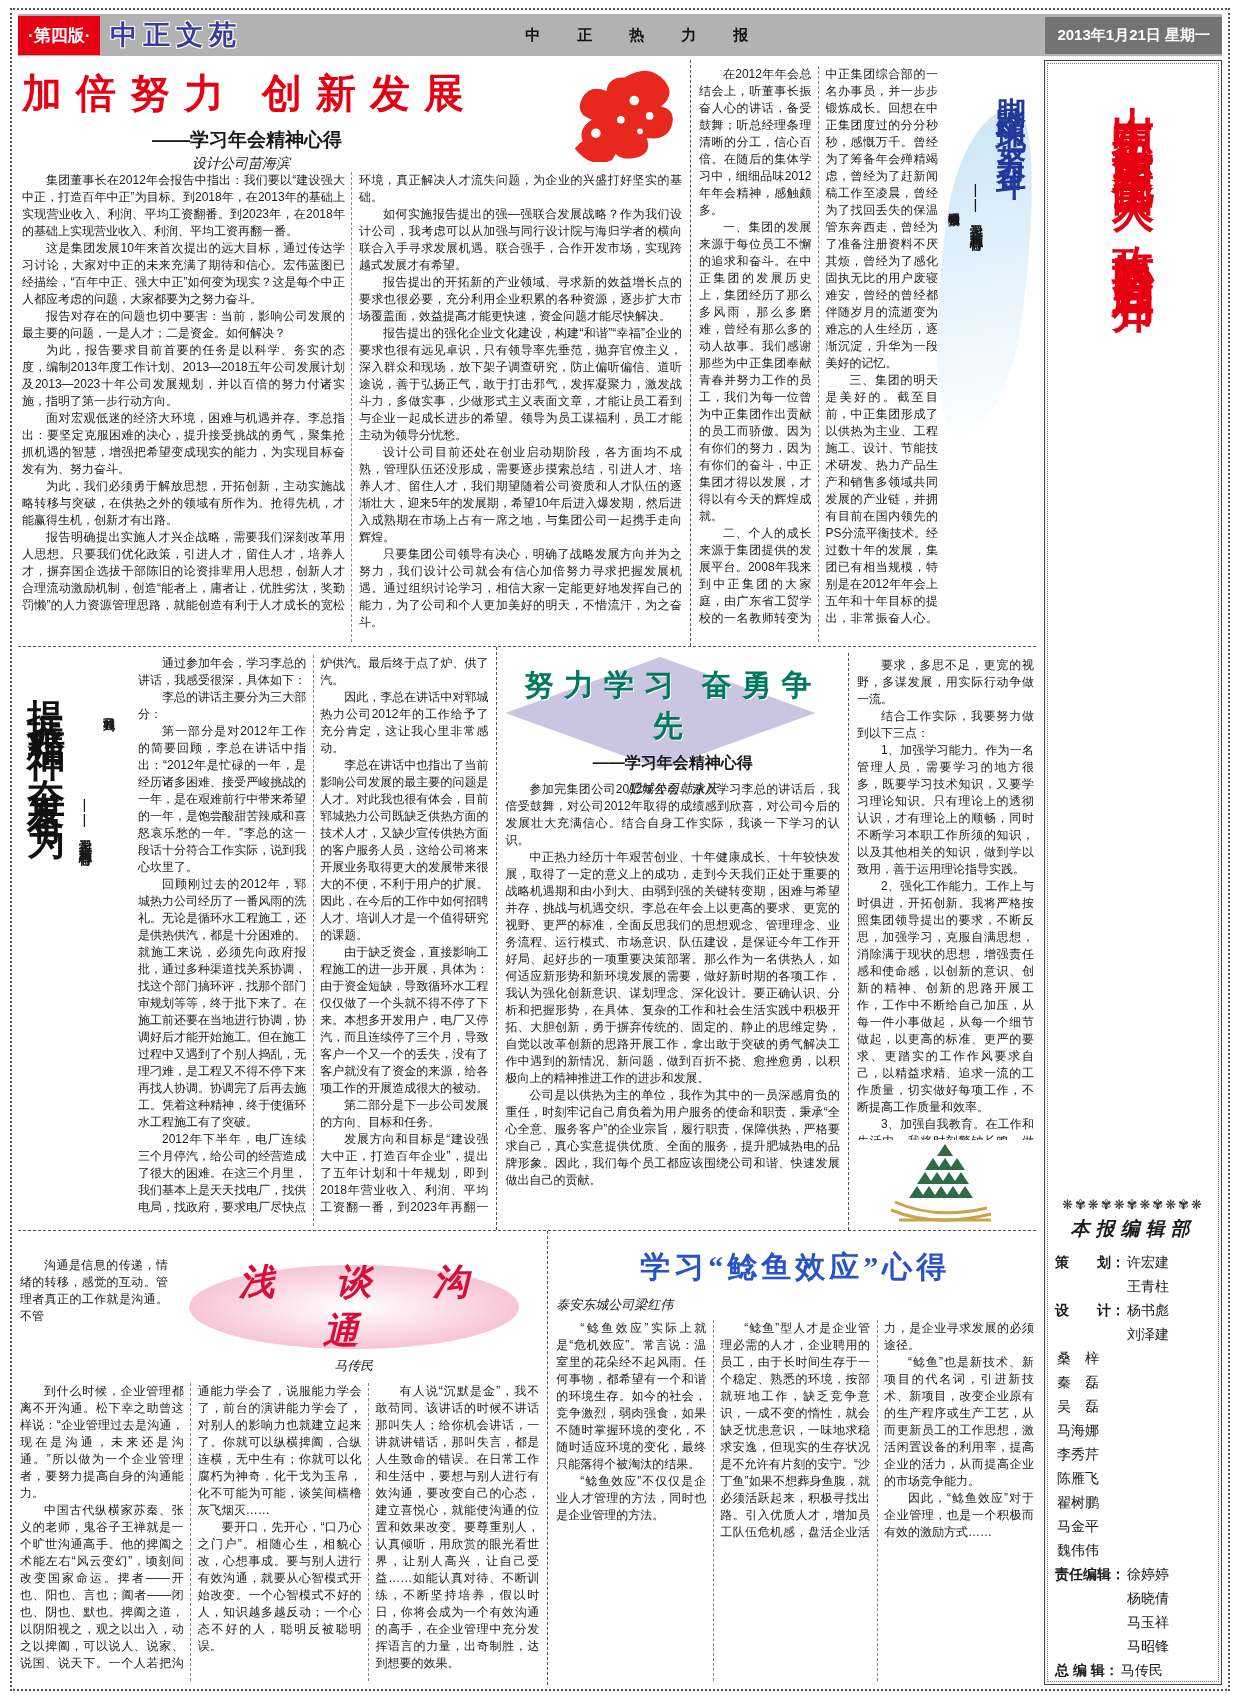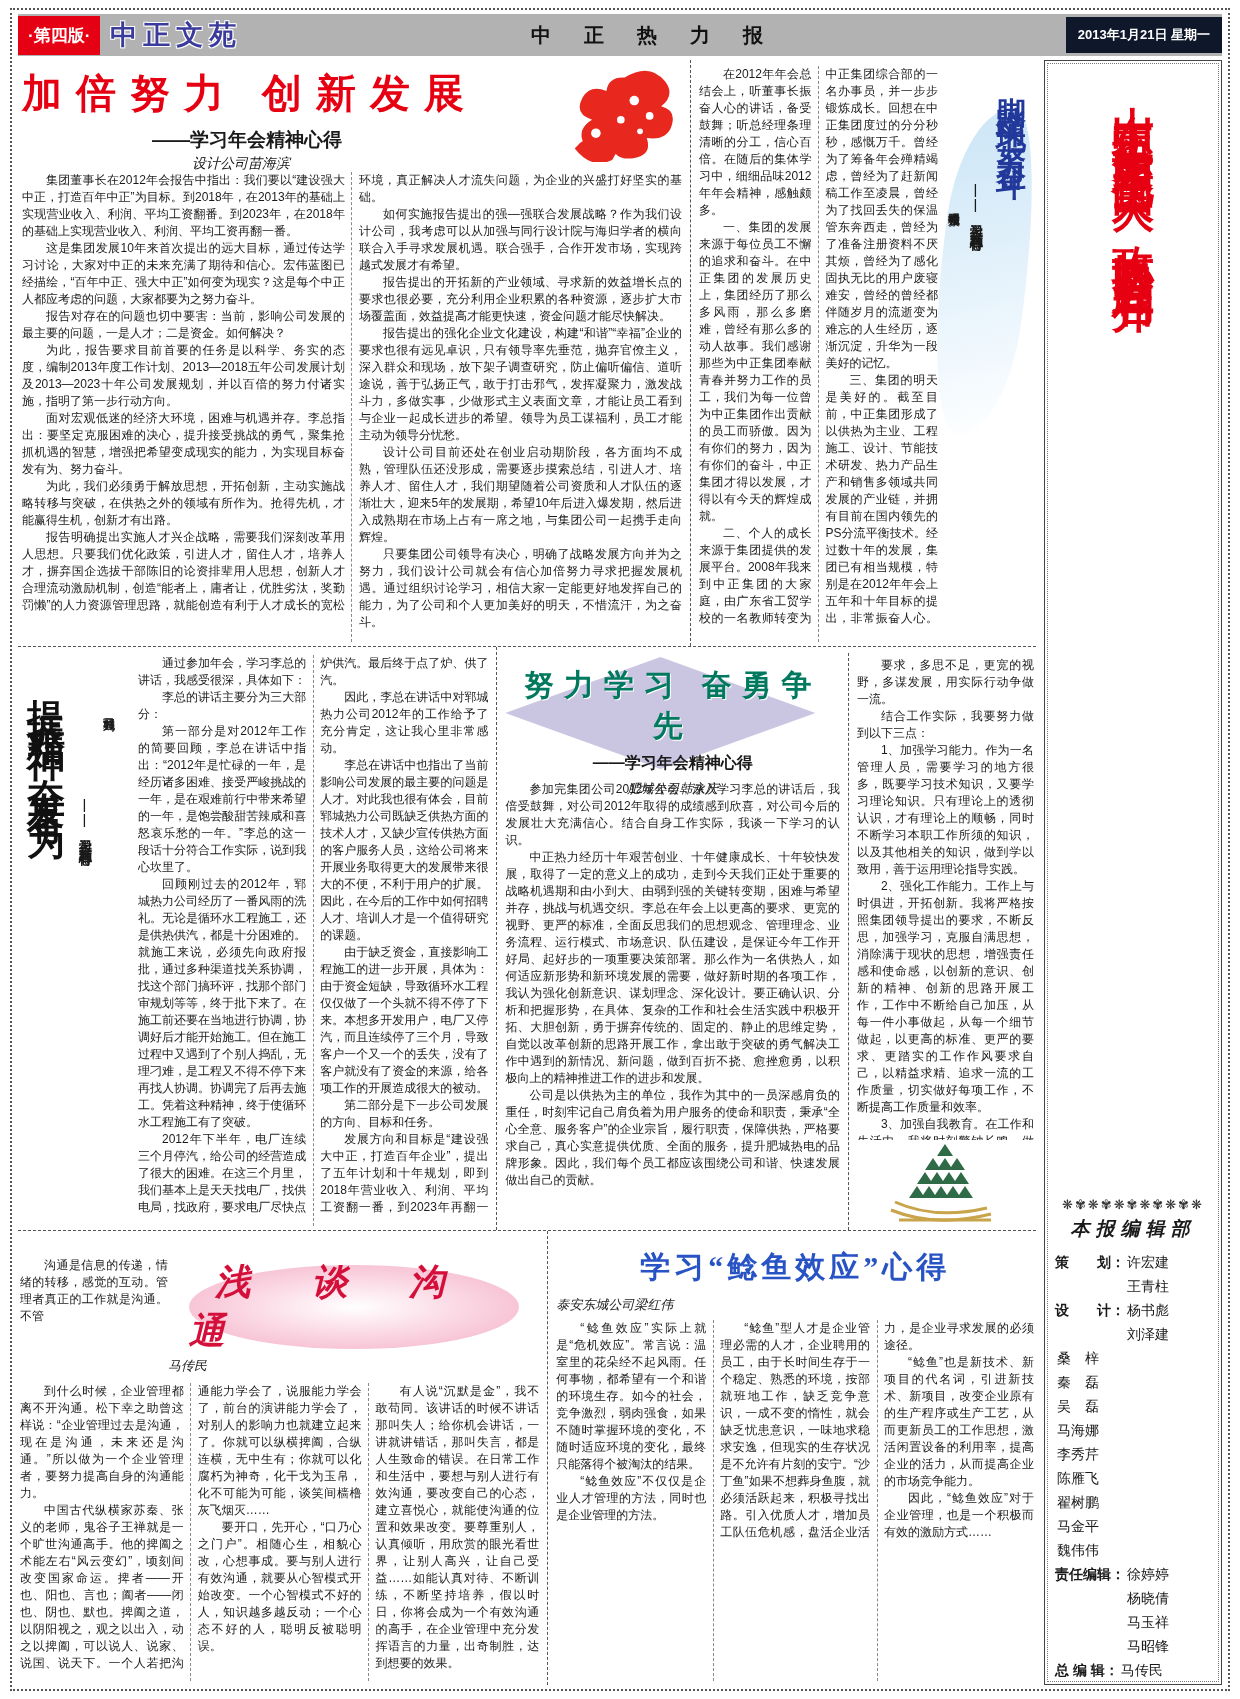--- a/index.html
+++ b/index.html
@@ -5,23 +5,23 @@
   * { margin:0; padding:0; box-sizing:border-box; }
   body { background:#fff; font-family:"Liberation Sans", sans-serif; color:#1a1a1a; }
   .page { width:1240px; height:1699px; position:relative; background:#fff; padding:8px 10px; overflow:hidden; }
   .frame { width:100%; height:100%; border:2px dotted #555; padding:4px 6px; display:flex; flex-direction:column; }
 
   
   .hdr { height:42px; background:#b2b2b2; display:flex; align-items:center; flex:none; }
   .hdr-ed { background:#e60014; color:#fff; font-weight:bold; font-size:17px; padding:8px 10px; white-space:nowrap; }
   .hdr-sec { font-size:27px; font-weight:900; color:#3b3b9c; letter-spacing:6px; margin-left:10px;
              text-shadow:-1px -1px 0 #fff,1px -1px 0 #fff,-1px 1px 0 #fff,1px 1px 0 #fff; }
-  .hdr-mast { flex:1; text-align:center; font-family:Liberation Serif, serif; font-weight:bold;
-              font-size:20px; letter-spacing:14px; color:#111; }
-  .hdr-date { background:#0f172a; color:#fff; font-size:13px; font-weight:bold; padding:9px 12px; white-space:nowrap; }
+  .hdr-mast { flex:1; text-align:center; font-family:Liberation Mono, monospace; font-weight:bold;
+              font-size:15px; letter-spacing:14px; color:#111; }
+  .hdr-date { background:#737373; color:#fff; font-size:15px; font-weight:bold; padding:9px 12px; white-space:nowrap; }
 
   
   .content { flex:1; display:flex; margin-top:4px; min-height:0; }
   .main { flex:1; display:flex; flex-direction:column; min-width:0; }
   .band { display:flex; min-height:0; }
   .band1 { height:586px; }
   .band2 { height:584px; border-top:1px dashed #555; }
   .band3 { flex:1; border-top:1px dashed #555; }
 
   .para { text-indent:2em; text-align:justify; }
@@ -63,21 +63,21 @@
   .a4-auth { position:relative; font-size:13px; font-style:italic; text-align:center; margin-top:6px; }
   .a4-body { flex:1; column-count:1; }
   .a4-right { width:188px; flex:none; border-left:1px dashed #555; padding:4px 2px 0 8px; display:flex; flex-direction:column; }
   .a4-right .cols { column-count:1; flex:1; }
   .pinecone { text-align:center; flex:none; }
 
   
   .a5 { width:52%; padding:6px 8px 4px 2px; display:flex; flex-direction:column;margin-top:20px; }
   .a5-top { display:flex; flex:none; }
   .a5-lead { width:148px; flex:none; font-size:12px; line-height:17px; }
-  .a5-titlewrap { flex:1; }
+  .a5-titlewrap { flex:1; text-align:center; }
   .a5-ellipse { margin:8px auto 0; width:330px; height:84px; border-radius:50%; background:radial-gradient(ellipse at center,#ffffff 0%,#fbd9e4 45%,#f3aec6 100%); display:flex; align-items:center; justify-content:center; }
   .a5-title { color:#d4103a; font-size:36px; font-weight:900; font-style:italic; letter-spacing:26px; font-family:"Liberation Serif", serif; text-indent:26px; }
   .a5-auth { font-size:13px; font-style:italic; margin-top:8px; }
   .a5-body { flex:1; margin-top:8px; column-count:3; }
 
   
   .a6 { width:48%; border-left:1px dashed #555; padding:6px 2px 4px 8px; display:flex; flex-direction:column; }
   .a6-title { text-align:center; font-size:30px; font-weight:900; color:#2853c4; letter-spacing:4px; flex:none; padding-top:10px; font-family:"Liberation Serif", serif; }
   .a6-auth { text-align:left; font-size:13px; font-style:italic; margin:8px 0 6px; flex:none; }
   .a6-body { flex:1; column-count:3; }

